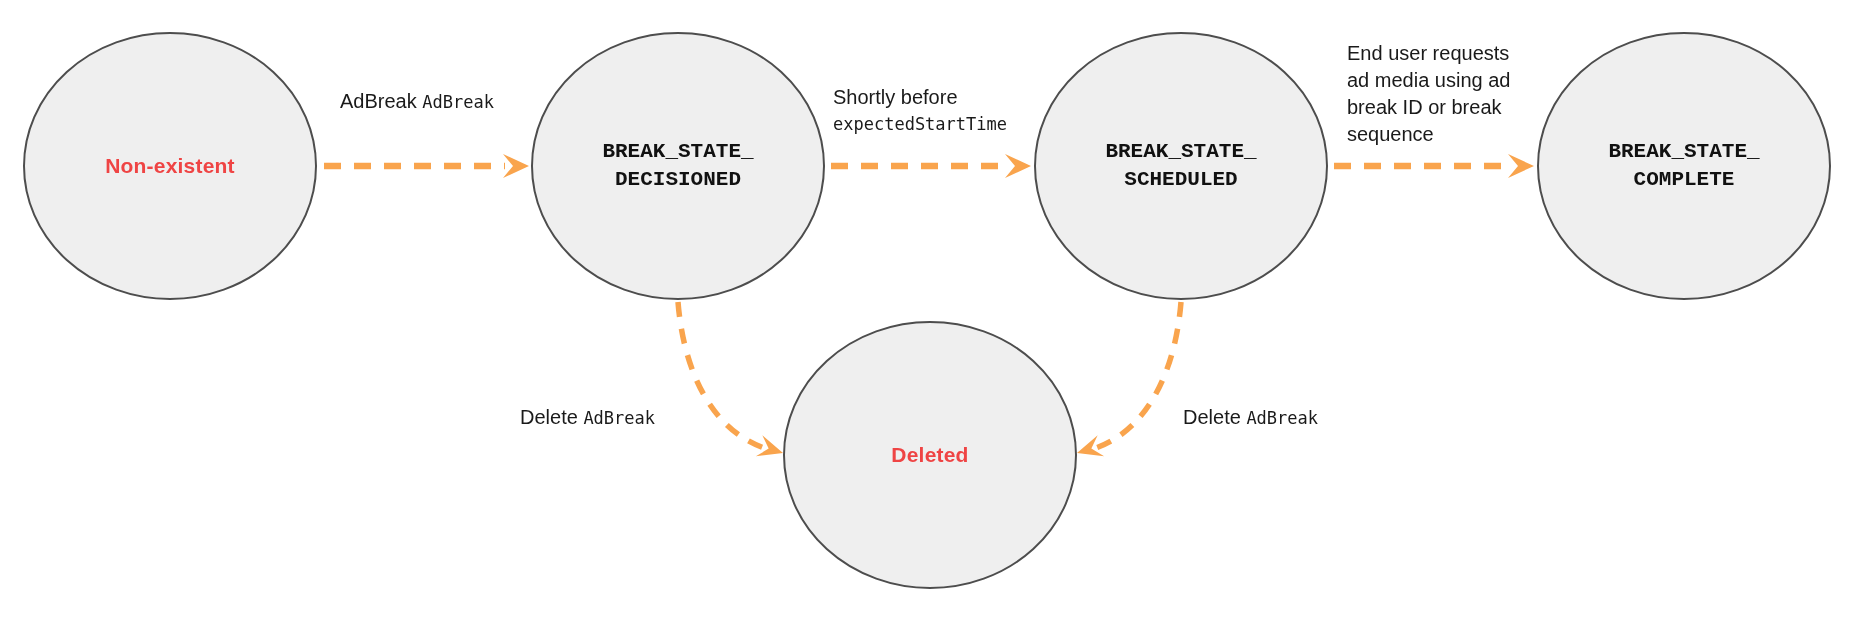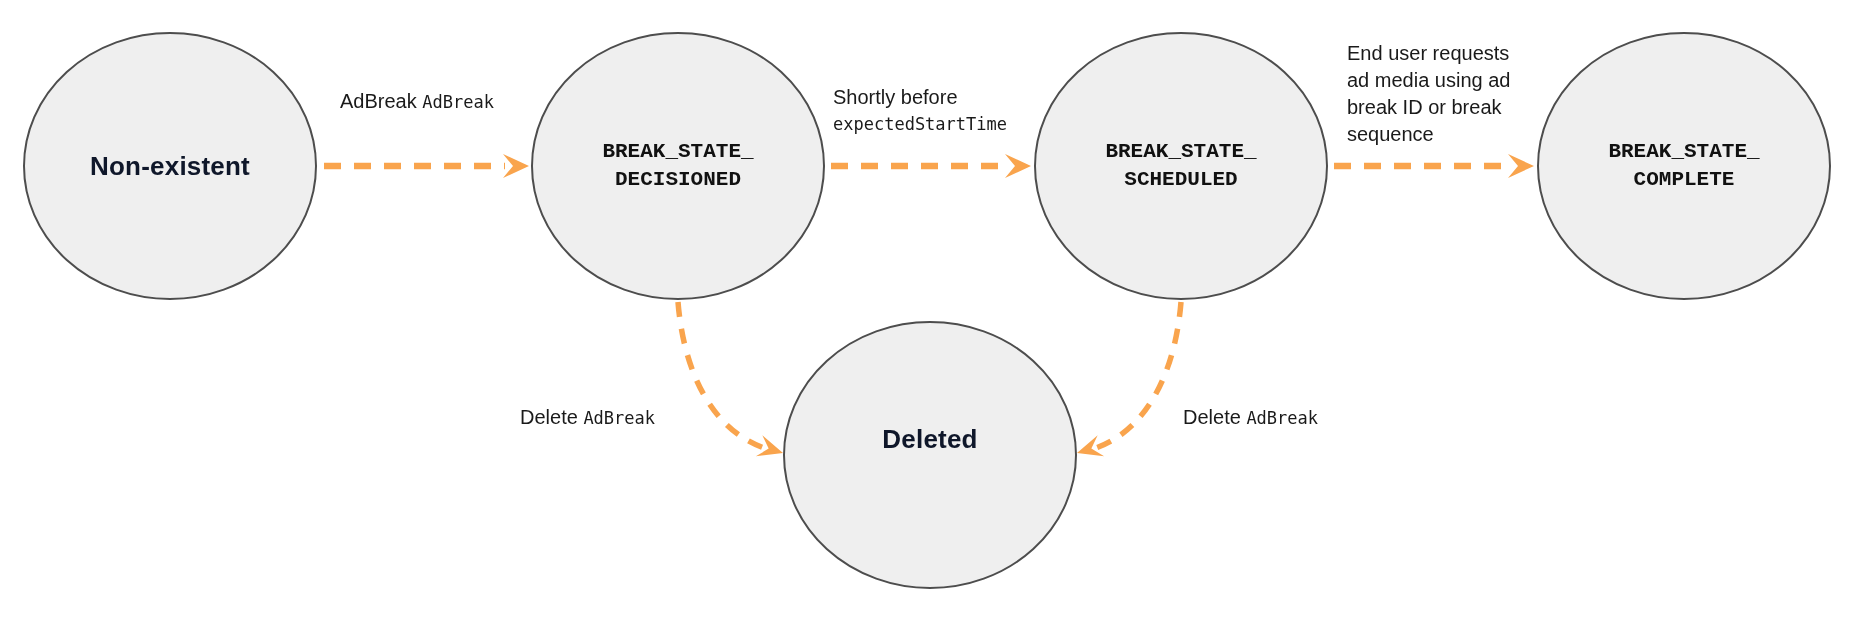--- a/index.html
+++ b/index.html
@@ -22,21 +22,21 @@
   .diagram-svg{position:absolute;left:0;top:0;}
   .diagram-svg ellipse{fill:var(--node-fill);stroke:var(--node-stroke);stroke-width:2;}
   .dash{stroke:var(--arrow);stroke-width:6.5;fill:none;stroke-dasharray:17 13;}
   .dash-curve{stroke:var(--arrow);stroke-width:5.5;fill:none;stroke-dasharray:15 12;}
   .head{fill:var(--arrow);stroke:none;}
   .node-label{
     position:absolute;display:flex;flex-direction:column;
     align-items:center;justify-content:center;text-align:center;
     width:292px;height:266px;pointer-events:none;
   }
-  .node-label.plain{font-weight:bold;font-size:26px;letter-spacing:.2px;color:#0f172a;}
+  .node-label.plain{font-weight:bold;font-size:21px;letter-spacing:.2px;color:#ef4444;}
   .node-label.code{
     font-family:Liberation Mono, monospace;
     font-weight:bold;font-size:21px;line-height:28px;color:#111;letter-spacing:0px;
   }
   .node-label span{display:block;}
   .edge-label{position:absolute;font-size:20px;line-height:27px;color:var(--text);white-space:nowrap;}
   .edge-label .code{font-family:"DejaVu Sans Mono","Liberation Mono",monospace;font-size:17px;}
   .edge-label.center{text-align:center;}
   .edge-label span.line{display:block;white-space:nowrap;}
 </style>
@@ -81,21 +81,21 @@
   <div class="node-label code" style="left:1035px;top:33px;">
     <span>BREAK_STATE_</span>
     <span>SCHEDULED</span>
   </div>
 
   <div class="node-label code" style="left:1538px;top:33px;">
     <span>BREAK_STATE_</span>
     <span>COMPLETE</span>
   </div>
 
-  <div class="node-label plain" style="left:784px;top:306px;">
+  <div class="node-label plain" style="left:784px;top:322px;">
     <span>Deleted</span>
   </div>
 
   <div class="edge-label center" style="left:317px;top:88px;width:200px;">
     <span>AdBreak </span><span class="code">AdBreak</span>
   </div>
 
   <div class="edge-label" style="left:1347px;top:40px;">
     <span class="line">End user requests</span>
     <span class="line">ad media using ad</span>

